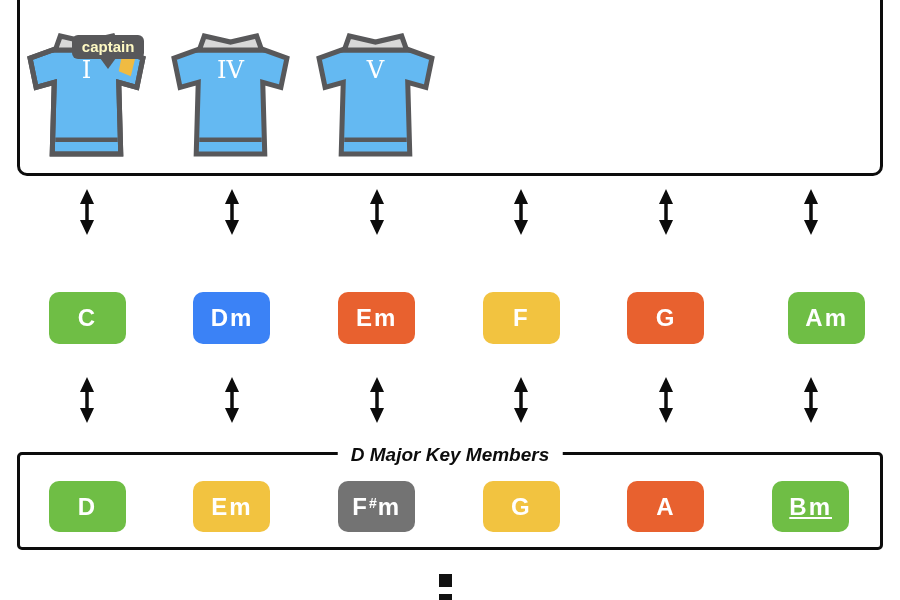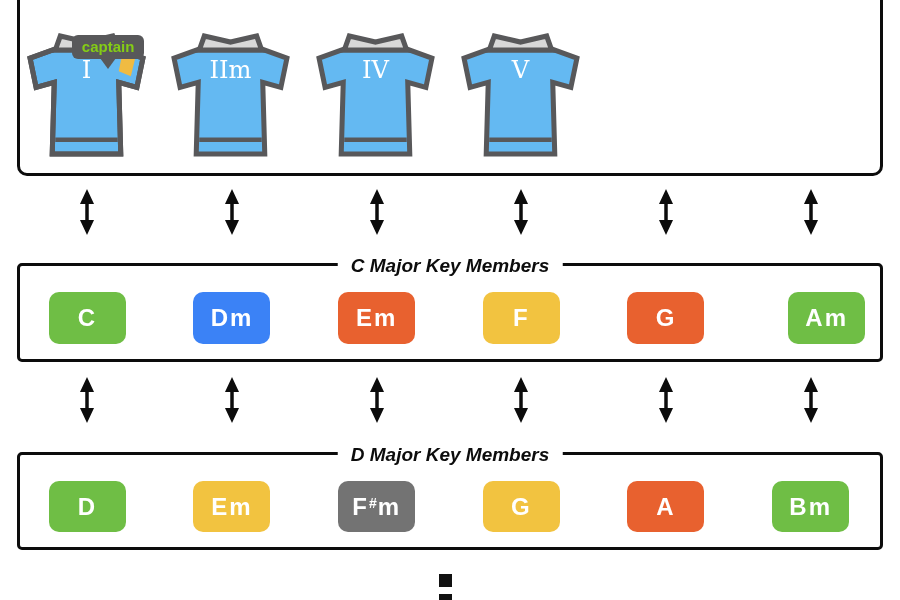--- a/index.html
+++ b/index.html
@@ -29,21 +29,21 @@
   .jersey-cell{position:relative;width:121px;height:129px;}
   .jbody{fill:var(--jersey_blue,#64b9f2);stroke:var(--outline_gray,#58585a);stroke-width:5;stroke-linejoin:miter;}
   .jstroke{fill:none;stroke:var(--outline_gray,#58585a);stroke-width:5;stroke-linejoin:miter;}
   .jband{fill:var(--band_yellow,#f0bb42);}
   .jhem{stroke:var(--outline_gray,#58585a);stroke-width:4.5;}
   .jcollar{fill:var(--collar_gray,#d8d8d8);stroke:var(--outline_gray,#58585a);stroke-width:5;stroke-linejoin:miter;}
   .jlabel{fill:#ffffff;font-family:"DejaVu Serif",serif;font-size:24px;text-anchor:middle;}
 
   
   .captain-tag{position:absolute;left:45px;top:3px;background:var(--outline_gray,#58585a);
-               color:#84cc16;font-weight:bold;font-size:15px;line-height:15px;
+               color:#fef9c3;font-weight:bold;font-size:15px;line-height:15px;
                padding:4px 10px 5px;border-radius:6px;z-index:5;}
   .tag-arrow{position:absolute;left:50%;top:100%;margin-top:-1px;transform:translateX(-50%);
              width:0;height:0;border-left:8px solid transparent;border-right:8px solid transparent;
              border-top:11px solid var(--outline_gray,#58585a);}
 
   
   .udarrow{display:block;}
   .udarrow polygon{fill:#0c0c0c;}
   .udarrow line{stroke:#0c0c0c;stroke-width:3.5;}
 
@@ -75,28 +75,20 @@
       <svg viewBox="0 0 120 128" width="121" height="129">
         <path class="jbody" d="M36,14 L3,26 L9,55 L27,50 L25,121 L93,121 L91,50 L109,55 L115,26 L82,14 Z"></path>
         <polygon class="jband" points="96,14 109,19 103,44 91,39"></polygon>
         <path class="jstroke" d="M36,14 L3,26 L9,55 L27,50 L25,121 L93,121 L91,50 L109,55 L115,26 L82,14 Z"></path>
         <line class="jhem" x1="28" y1="107" x2="90" y2="107"></line>
         <polygon class="jcollar" points="33,4 59,10 85,4 90,18 28,18"></polygon>
         <text class="jlabel" x="59" y="46">I</text>
       </svg>
     </div>
 
-    <div class="jersey-cell">
-      <svg viewBox="0 0 120 128" width="121" height="129">
-        <path class="jbody" d="M36,14 L3,26 L9,55 L27,50 L25,121 L93,121 L91,50 L109,55 L115,26 L82,14 Z"></path>
-        <line class="jhem" x1="28" y1="107" x2="90" y2="107"></line>
-        <polygon class="jcollar" points="33,4 59,10 85,4 90,18 28,18"></polygon>
-        <text class="jlabel" x="59" y="46">IIm</text>
-      </svg>
-    </div>
 
 
     <div class="jersey-cell">
       <svg viewBox="0 0 120 128" width="121" height="129">
         <path class="jbody" d="M36,14 L3,26 L9,55 L27,50 L25,121 L93,121 L91,50 L109,55 L115,26 L82,14 Z"></path>
         <line class="jhem" x1="28" y1="107" x2="90" y2="107"></line>
         <polygon class="jcollar" points="33,4 59,10 85,4 90,18 28,18"></polygon>
         <text class="jlabel" x="59" y="46">IV</text>
       </svg>
     </div>
@@ -138,23 +130,20 @@
         <line x1="8" y1="12" x2="8" y2="34"></line>
         <polygon points="8,46 1,31 15,31"></polygon>
       </svg>
     <svg class="udarrow" viewBox="0 0 16 46" width="16" height="46">
         <polygon points="8,0 1,15 15,15"></polygon>
         <line x1="8" y1="12" x2="8" y2="34"></line>
         <polygon points="8,46 1,31 15,31"></polygon>
       </svg>
   </div>
 
-  <div class="box box-key box-c">
-    <div class="box-title">C Major Key Members</div>
-  </div>
   <div class="grid row-chips-1">
     <div class="chip" style="background: rgb(111, 190, 69);">
         <span class="chip-label">C</span>
       </div>
     <div class="chip" style="background: #3b82f6;">
         <span class="chip-label">Dm</span>
       </div>
     <div class="chip" style="background: rgb(232, 97, 47);">
         <span class="chip-label">Em</span>
       </div>
@@ -214,21 +203,21 @@
       </div>
     <div class="chip" style="background: #737373;">
         <span class="chip-label">F<span class="sharp">#</span>m</span>
       </div>
     <div class="chip" style="background: rgb(242, 195, 64);">
         <span class="chip-label">G</span>
       </div>
     <div class="chip" style="background: rgb(232, 97, 47);">
         <span class="chip-label">A</span>
       </div>
-    <div class="chip" style="background: rgb(111, 190, 69);">
+    <div class="chip" style="background: rgb(111, 190, 69); text-decoration: underline;">
         <span class="chip-label">Bm</span>
       </div>
   </div>
 
   <div class="vdots" aria-label="vertical-ellipsis">
     <div class="dot dot1"></div>
     <div class="dot dot2"></div>
   </div>
 
 </div>

